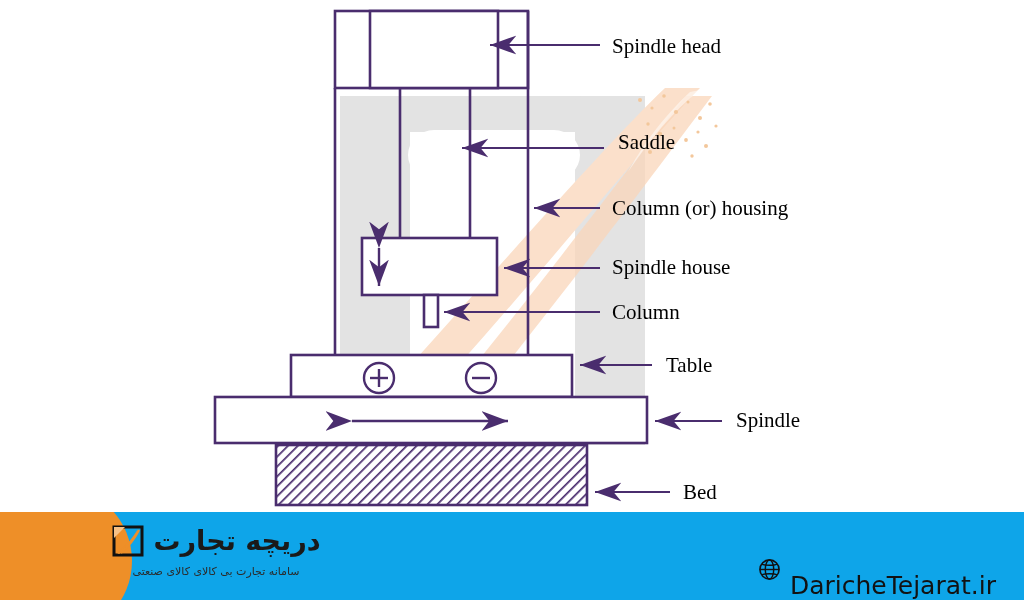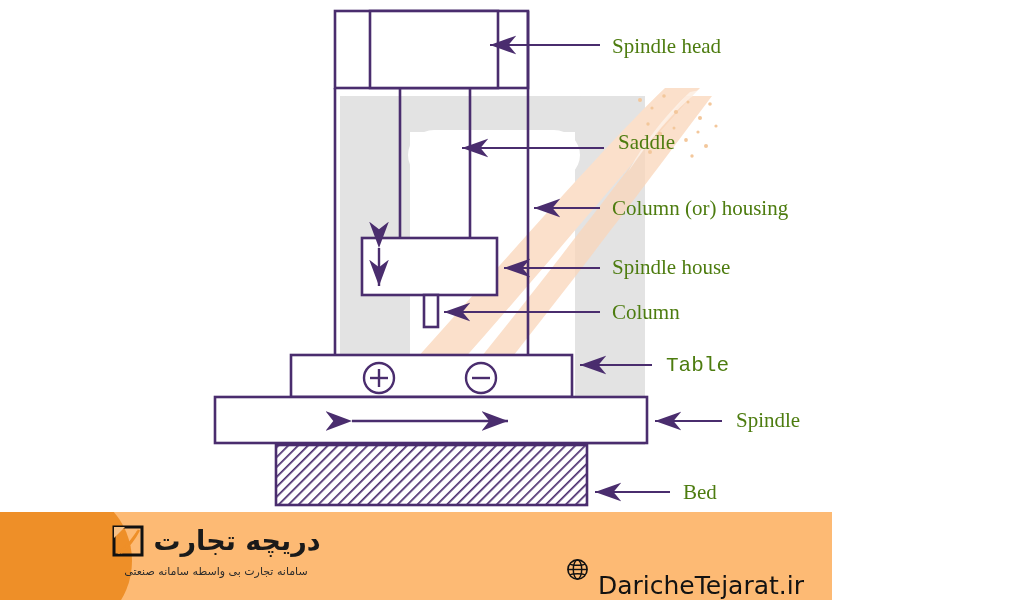--- a/index.html
+++ b/index.html
@@ -27,23 +27,23 @@
     left: 0; top: 0;
     width: 1024px;
     height: 600px;
   }
 
   
   .footer-band {
     position: absolute;
     left: 0;
     top: 512px;
-    width: 832px;
+    width: 1024px;
     height: 88px;
-    background: #fdba74;
+    background: #0ea5e9;
     overflow: hidden;
   }
   .footer-accent {
     position: absolute;
     left: -118px;
     top: -26px;
     width: 250px;
     height: 150px;
     background: #ee8f28;
     border-radius: 0 120px 120px 0;
@@ -112,21 +112,21 @@
     width: 23px;
     height: 23px;
     flex: 0 0 23px;
   }
 
   
   .label {
     position: absolute;
     font-family: "Liberation Serif", serif;
     font-size: 21px;
-    color: #4d7c0f;
+    color: #000000;
     white-space: nowrap;
     line-height: 1;
   }
 </style>
 </head>
 <body>
 
 <div id="stage">
 
   <svg class="diagram-svg" viewBox="0 0 1024 600">
@@ -254,39 +254,39 @@
       <line x1="722" y1="421" x2="655" y2="421" marker-end="url(#arrowhead)"></line>
       <line x1="670" y1="492" x2="595" y2="492" marker-end="url(#arrowhead)"></line>
     </g>
   </svg>
 
   <div class="label" style="left:612px; top:36px;">Spindle head</div>
   <div class="label" style="left:618px; top:132px;">Saddle</div>
   <div class="label" style="left:612px; top:198px;">Column (or) housing</div>
   <div class="label" style="left:612px; top:257px;">Spindle house</div>
   <div class="label" style="left:612px; top:302px;">Column</div>
-  <div class="label" style="left:666px; top:355px;font-family:Liberation Mono, monospace;">Table</div>
+  <div class="label" style="left:666px; top:355px;">Table</div>
   <div class="label" style="left:736px; top:410px;">Spindle</div>
   <div class="label" style="left:683px; top:482px;">Bed</div>
 
   <div class="footer-band">
     <div class="footer-accent2"></div>
     <div class="footer-accent"></div>
 
     <div class="brand-block">
       <div class="brand-row">
         <div class="brand-name">دریچه تجارت</div>
         <svg class="brand-mark" viewBox="0 0 34 34">
           <path d="M3,3 L31,3 L31,31 L3,31 Z" fill="none" stroke="#111111" stroke-width="3"></path>
           <path d="M6,29 C13,24 21,15 27,5 C24,15 17,25 8,30 Z" fill="#ee8f28"></path>
           <path d="M10,29 C17,23 24,14 28,6" fill="none" stroke="#ee8f28" stroke-width="2.2"></path>
           <path d="M3,3 L14,3 L3,14 Z" fill="#f7c186"></path>
         </svg>
       </div>
-      <div class="brand-tagline">سامانه تجارت بی واسطه سامانه صنعتی</div>
+      <div class="brand-tagline">سامانه تجارت بی کالای کالای صنعتی</div>
     </div>
 
     <div class="site-block">
       <svg class="globe-icon" viewBox="0 0 24 24">
         <circle cx="12" cy="12" r="10" fill="none" stroke="#121212" stroke-width="1.7"></circle>
         <ellipse cx="12" cy="12" rx="4.4" ry="10" fill="none" stroke="#121212" stroke-width="1.5"></ellipse>
         <line x1="2" y1="12" x2="22" y2="12" stroke="#121212" stroke-width="1.5"></line>
         <path d="M4.2,6.4 C7,8 17,8 19.8,6.4" fill="none" stroke="#121212" stroke-width="1.4"></path>
         <path d="M4.2,17.6 C7,16 17,16 19.8,17.6" fill="none" stroke="#121212" stroke-width="1.4"></path>
       </svg>

